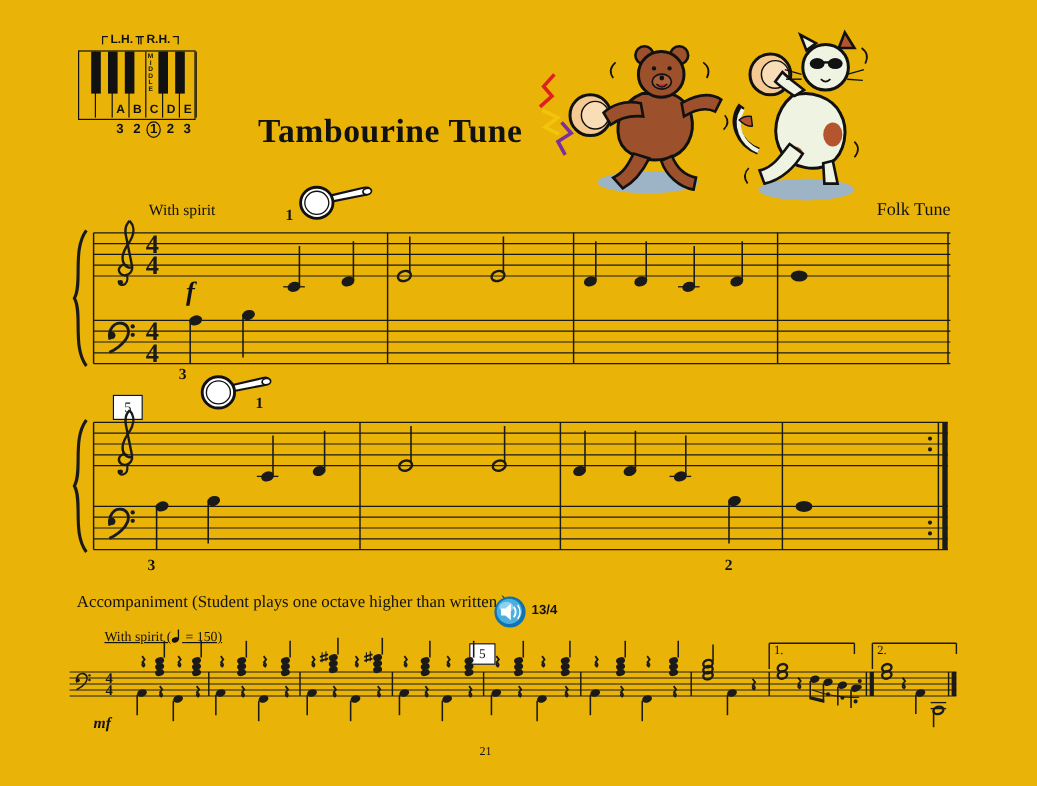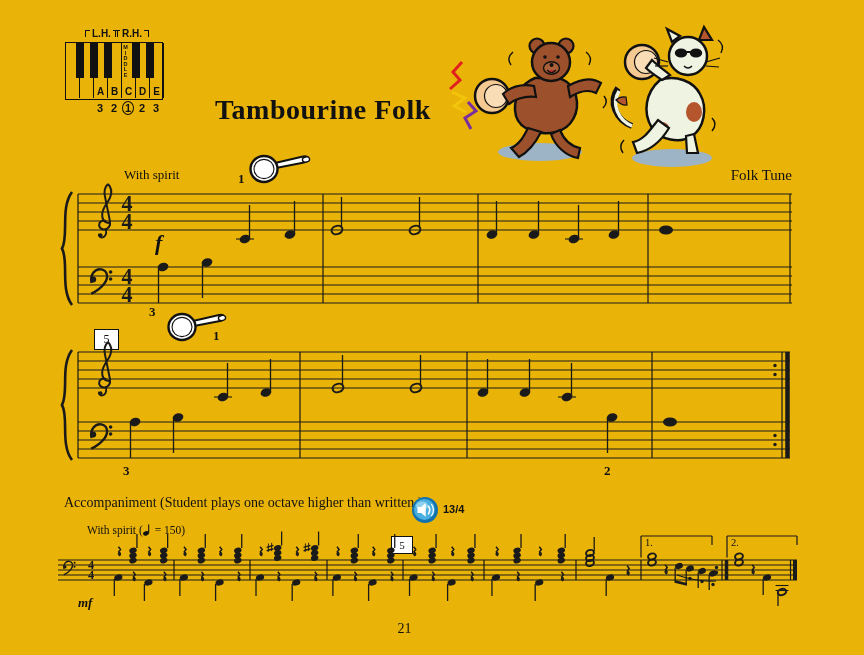--- a/index.html
+++ b/index.html
@@ -12,21 +12,21 @@
   .credit{font-size:15px;}
   .forte{font-size:22px;font-weight:bold;font-style:italic;}
   .mf{font-size:13px;font-weight:bold;font-style:italic;}
   .finger{font-size:13px;font-weight:bold;}
   .mbox{border:1.2px solid #111;text-align:center;font-size:12px;background:#fff;}
   .acc-head{font-size:14px;}
   .acc-head b{font-weight:normal;}
   .track{font-family:"Liberation Sans","DejaVu Sans",sans-serif;font-weight:bold;font-size:11px;}
   .acc-tempo{font-size:11.5px;}
   .ending-label{font-size:10.5px;}
-  .pageno{width:809px;text-align:center;font-size:14px;}
+  .pageno{width:809px;text-align:center;font-size:10px;}
   
   .kbd{position:absolute;left:65px;top:42px;width:98px;height:58px;border:1.5px solid #111;box-sizing:border-box;}
   .wkey{position:absolute;top:0;width:14px;height:55px;border-right:1px solid #111;box-sizing:border-box;}
   .wkey:last-child{border-right:none;}
   .wkey .kl{position:absolute;bottom:1px;width:100%;text-align:center;
        font-family:"Liberation Sans","DejaVu Sans",sans-serif;font-size:10px;font-weight:bold;}
   .bkey{position:absolute;top:0;width:8.5px;height:35px;background:#111;}
   .midc{position:absolute;left:118.5px;top:45px;width:14px;display:flex;flex-direction:column;align-items:center;
         font-family:"Liberation Sans","DejaVu Sans",sans-serif;font-size:5.5px;line-height:5.5px;font-weight:bold;}
   .handlbl{position:absolute;top:28px;display:flex;align-items:flex-start;
@@ -87,21 +87,21 @@
     </div>
     <div class="fingrow">
       <span class="fg abs" style="left:93px;">3</span>
       <span class="fg abs" style="left:107px;">2</span>
       <span class="fg abs" style="left:121px;"><span class="circled">1</span></span>
       <span class="fg abs" style="left:135px;">2</span>
       <span class="fg abs" style="left:149px;">3</span>
     </div>
   </div>
 
-  <div class="abs title" style="left:215px;top:94px;">Tambourine Folk</div>
+  <div class="abs title" style="left:215px;top:94px;">Tambourine Tune</div>
   <div class="abs tempo" style="left:124px;top:167px;text-align:right;">With spirit</div>
   <div class="abs credit" style="left:728px;top:167px;width:64px;text-align:right;">Folk Tune</div>
   <div class="abs forte" style="left:155px;top:230px;">f</div>
 
   <div class="abs finger" style="left:238px;top:171px;">1</div>
   <div class="abs finger" style="left:149px;top:304px;">3</div>
   <div class="abs finger" style="left:213px;top:328px;">1</div>
   <div class="abs mbox" style="left:94px;top:329px;width:23px;height:19px;line-height:19px;">5</div>
   <div class="abs finger" style="left:123px;top:463px;">3</div>
   <div class="abs finger" style="left:604px;top:463px;">2</div>
@@ -111,21 +111,21 @@
   </div>
   <svg class="abs" style="left:411px;top:496px;" width="28" height="28">
     <circle cx="14" cy="14" r="13" fill="#1272ae"></circle>
     <circle cx="13.4" cy="13.4" r="10.5" fill="#4aaede"></circle>
     <ellipse cx="11" cy="10" rx="6" ry="4.5" fill="#a8ddf2" opacity="0.75"></ellipse>
     <path d="M6.5,11 h3.6 l4.6,-3.8 v13.6 l-4.6,-3.8 h-3.6 z" fill="#ffffff"></path>
     <path d="M17.2,9.6 q3,4.4 0,8.8" stroke="#ffffff" stroke-width="1.6" fill="none"></path>
     <path d="M20.4,8 q4,6 0,12" stroke="#ffffff" stroke-width="1.2" fill="none"></path>
   </svg>
   <div class="abs track" style="left:443px;top:503px;">13/4</div>
-  <div class="abs acc-tempo" style="left:87px;top:523px;">
+  <div class="abs acc-tempo" style="left:87px;top:523px;text-decoration:underline;">
     <span>With spirit (</span><svg width="9" height="13" style="vertical-align:-2px;">
         <ellipse cx="3" cy="10.3" rx="3" ry="2.2" transform="rotate(-18 3 10.3)" fill="#111"></ellipse>
         <line x1="5.7" y1="10" x2="5.7" y2="1.5" stroke="#111" stroke-width="1.1"></line>
       </svg> <span>= 150)</span>
   </div>
   <div class="abs mf" style="left:78px;top:595px;">mf</div>
   <div class="abs mbox" style="left:391px;top:536px;width:20px;height:16px;line-height:16px;font-size:11px;">5</div>
   <div class="abs ending-label" style="left:645px;top:537px;">1.</div>
   <div class="abs ending-label" style="left:731px;top:537px;">2.</div>
 

